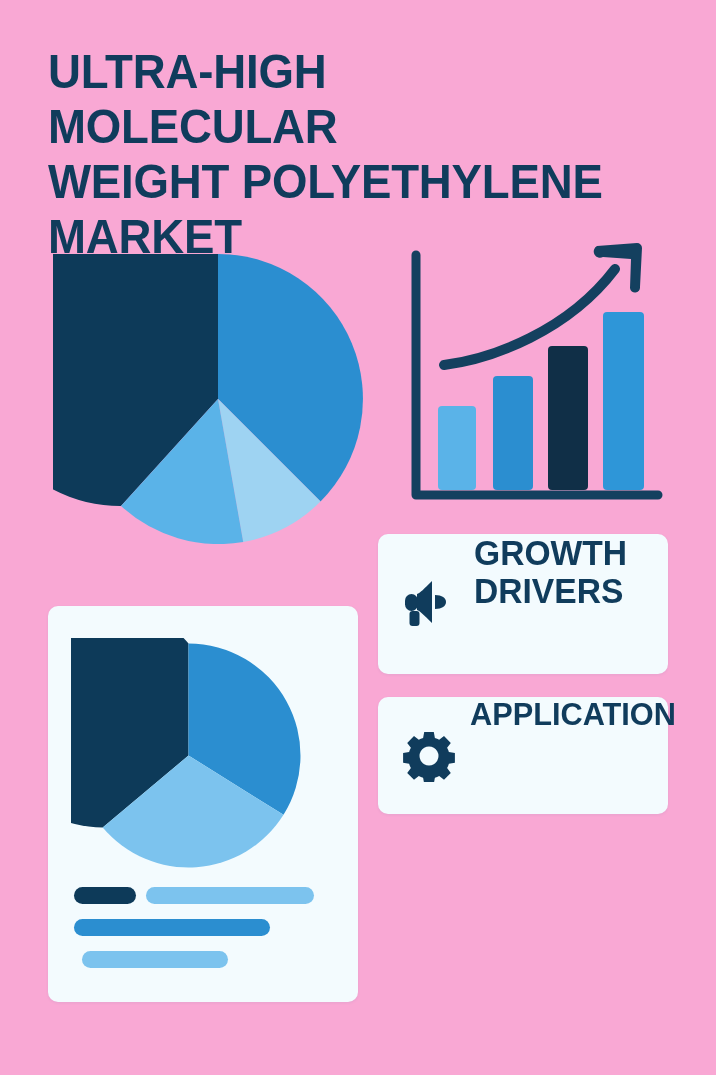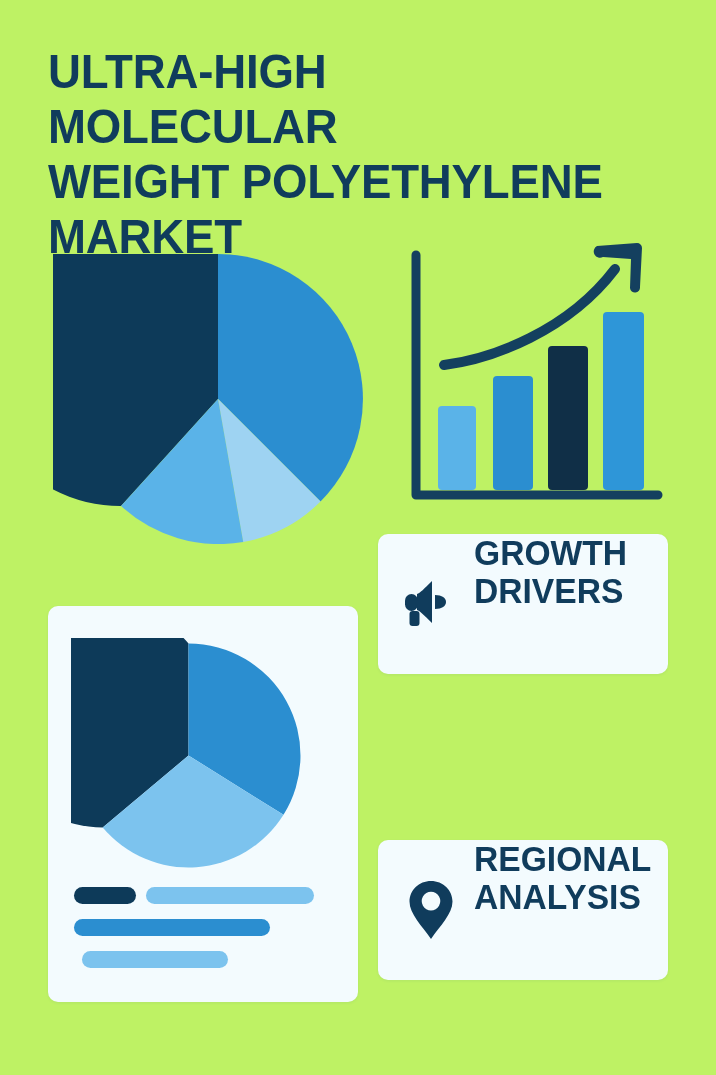--- a/index.html
+++ b/index.html
@@ -13,21 +13,21 @@
 
   body {
     background: #d7eefb;
     font-family: "Liberation Sans", sans-serif;
     position: relative;
   }
 
   #poster {
     position: absolute;
     inset: 0;
-    background: #bef264;
+    background: #f9a8d4;
   }
 
   
   #title {
     position: absolute;
     left: 48px;
     top: 44px;
     width: 600px;
     color: #103c5c;
     font-family: "Liberation Sans Narrow", "Liberation Sans", sans-serif;
@@ -209,25 +209,24 @@
         <path d="M30 6 C22 14 18 18 15 19 L15 35 C18 36 22 40 30 48 Z"></path>
         <rect x="3" y="19" width="13" height="17" rx="6.5"></rect>
         <rect x="7.5" y="36" width="10" height="15" rx="3"></rect>
         <path d="M33 20 C40 20 44 23 44 27 C44 31 40 34 33 34 Z"></path>
       </svg>
     </span>
     <span class="feature-label">GROWTH
 DRIVERS</span>
   </div>
 
-
-  <div class="feature-card" id="card-regional">
+  <div class="feature-card" id="card-app">
     <span class="feature-icon">
-      <svg width="50" height="62" viewBox="0 0 50 62" fill="currentColor">
-        <path d="M25 2 C13 2 3.5 11.2 3.5 22.6 C3.5 35 16 47 25 60 C34 47 46.5 35 46.5 22.6 C46.5 11.2 37 2 25 2 Z
-                 M25 12.8 a9.3 9.3 0 1 0 0.001 0 Z" fill-rule="evenodd"></path>
+      <svg width="52" height="52" viewBox="0 0 52 52" fill="currentColor">
+        <path d="M21.2 2 h9.6 l1.1 6.0 a18 18 0 0 1 4.3 1.8 l4.8-3.7 6.8 6.8 -3.7 4.8 a18 18 0 0 1 1.8 4.3 l6.0 1.1 v9.6 l-6.0 1.1 a18 18 0 0 1 -1.8 4.3 l3.7 4.8 -6.8 6.8 -4.8-3.7 a18 18 0 0 1 -4.3 1.8 l-1.1 6.0 h-9.6 l-1.1-6.0 a18 18 0 0 1 -4.3-1.8 l-4.8 3.7 -6.8-6.8 3.7-4.8 a18 18 0 0 1 -1.8-4.3 l-6.0-1.1 v-9.6 l6.0-1.1 a18 18 0 0 1 1.8-4.3 l-3.7-4.8 6.8-6.8 4.8 3.7 a18 18 0 0 1 4.3-1.8 Z
+                 M26 16.5 a9.5 9.5 0 1 0 0.001 0 Z" fill-rule="evenodd"></path>
       </svg>
     </span>
-    <span class="feature-label">REGIONAL
-ANALYSIS</span>
-  </div>
+    <span class="feature-label">APPLICATION</span>
+  </div>
+
 
 </div>
 
 </body></html>

